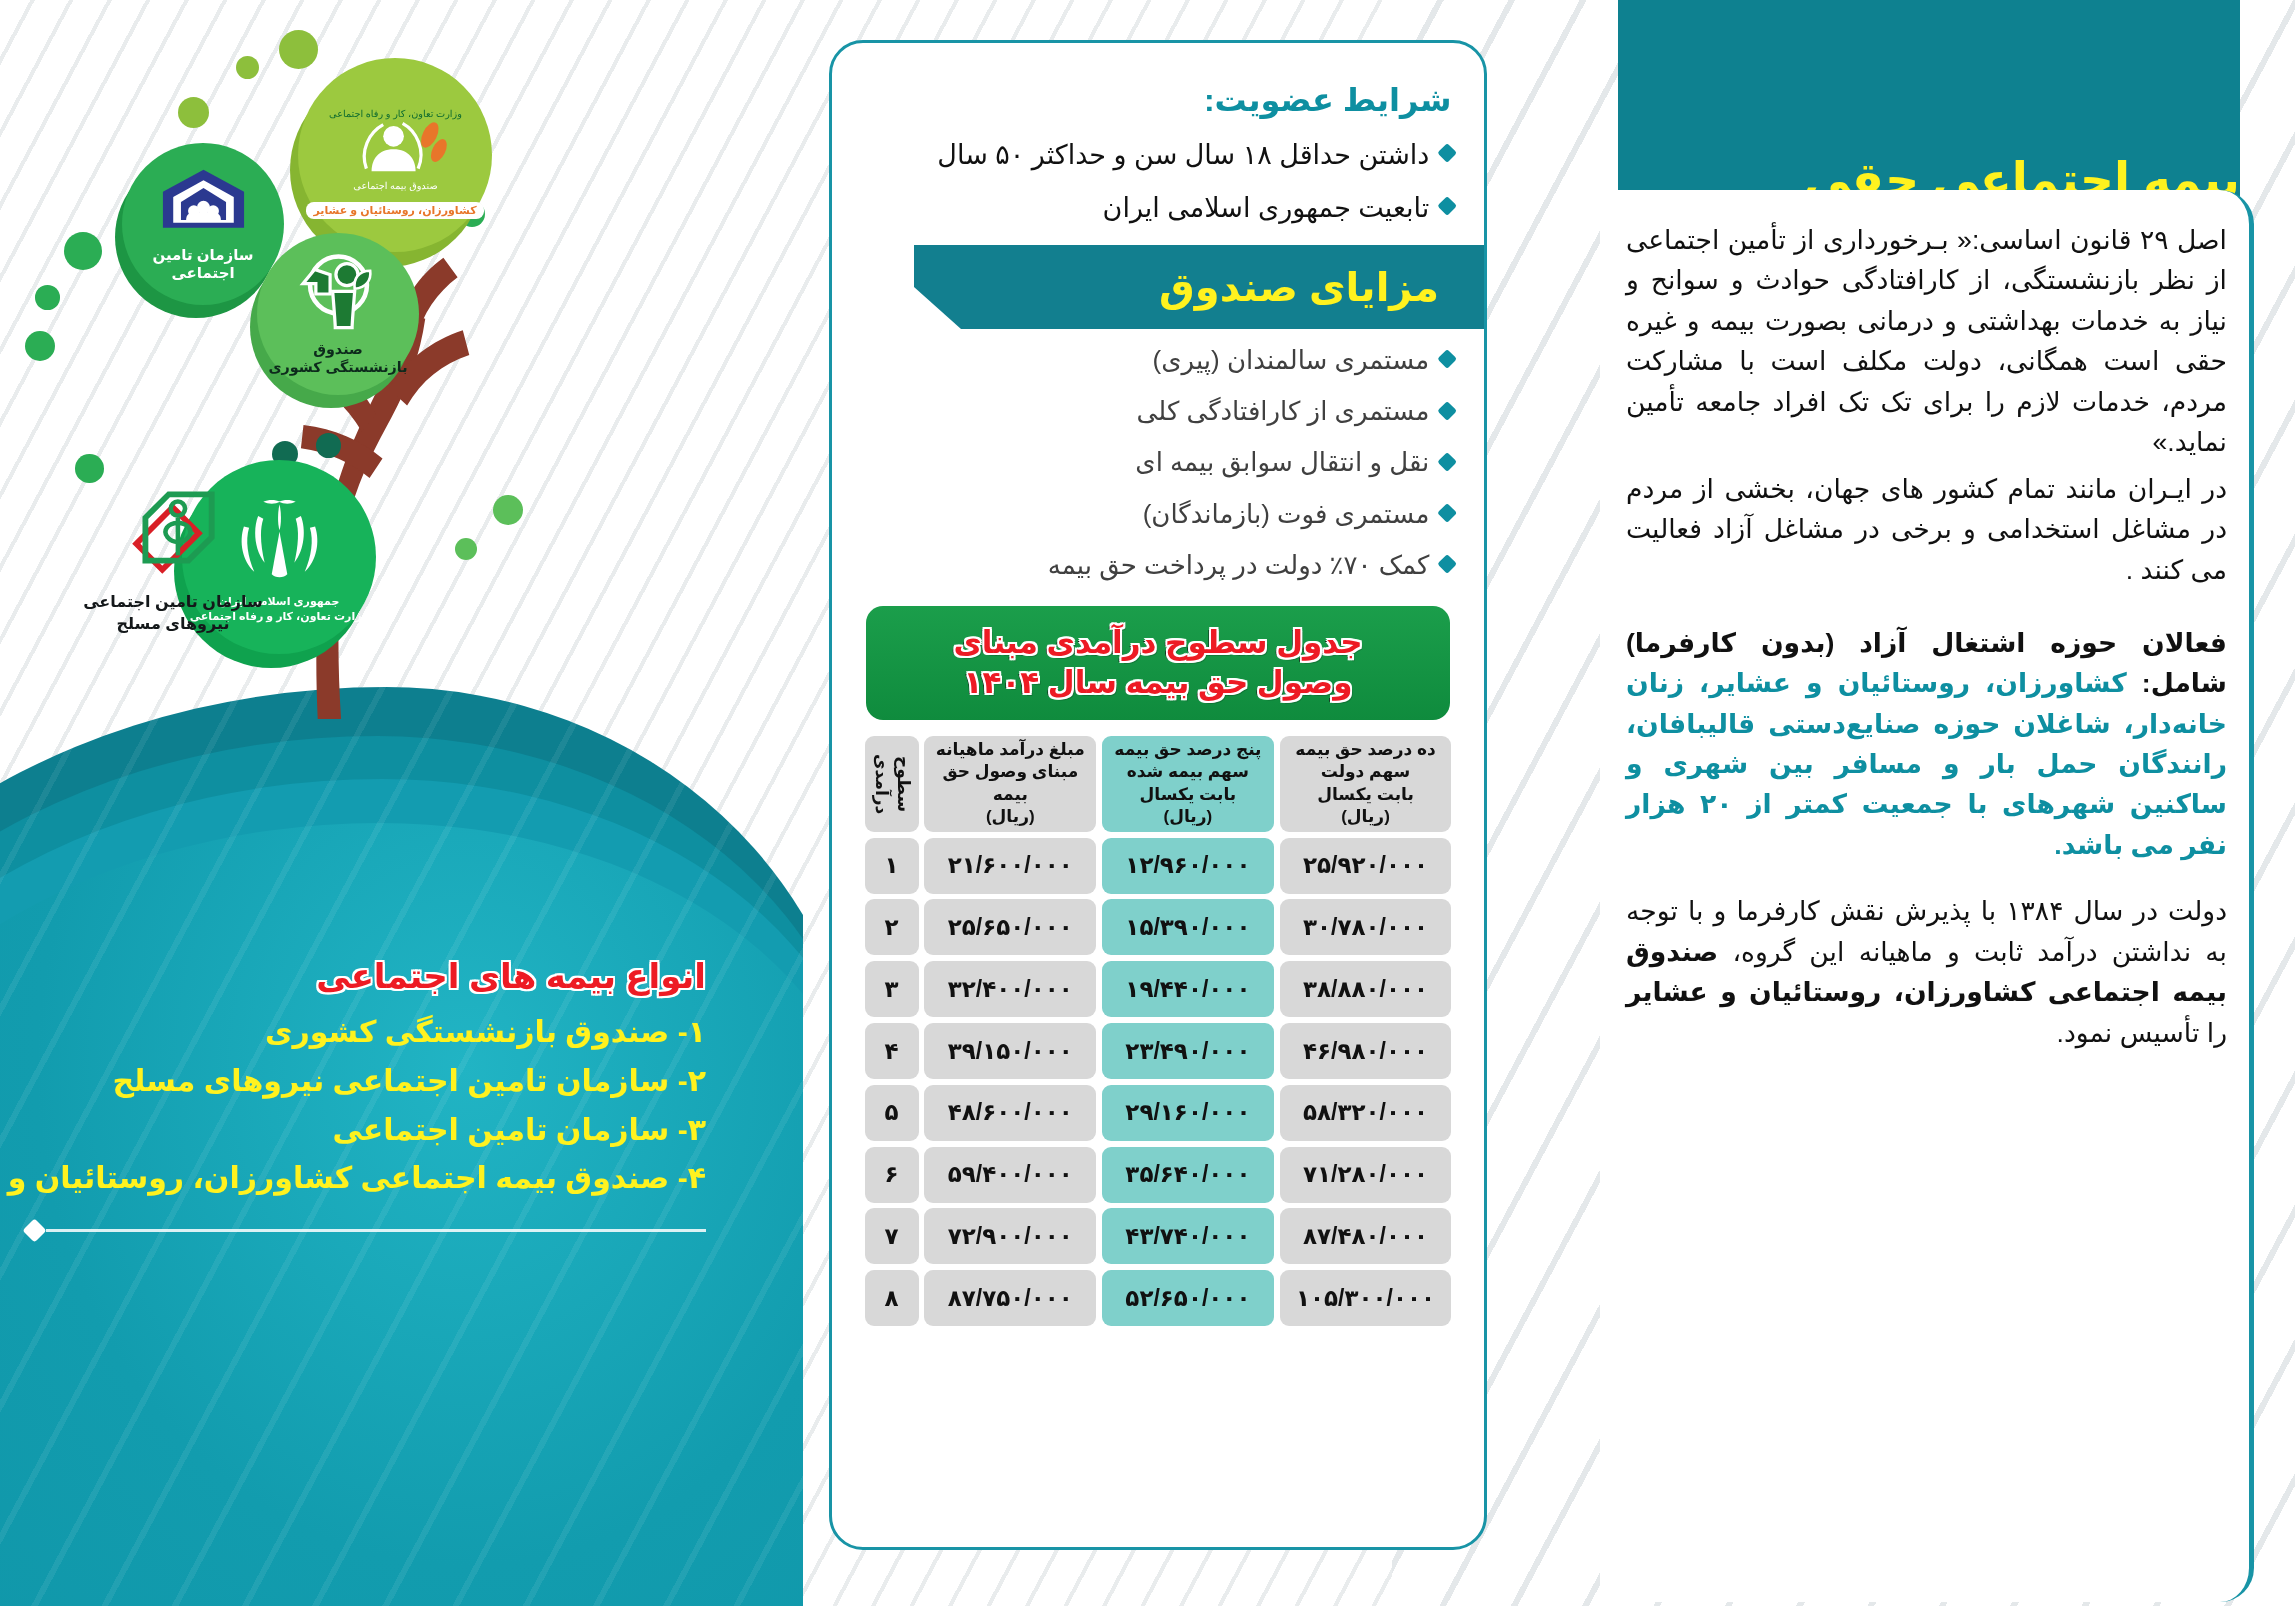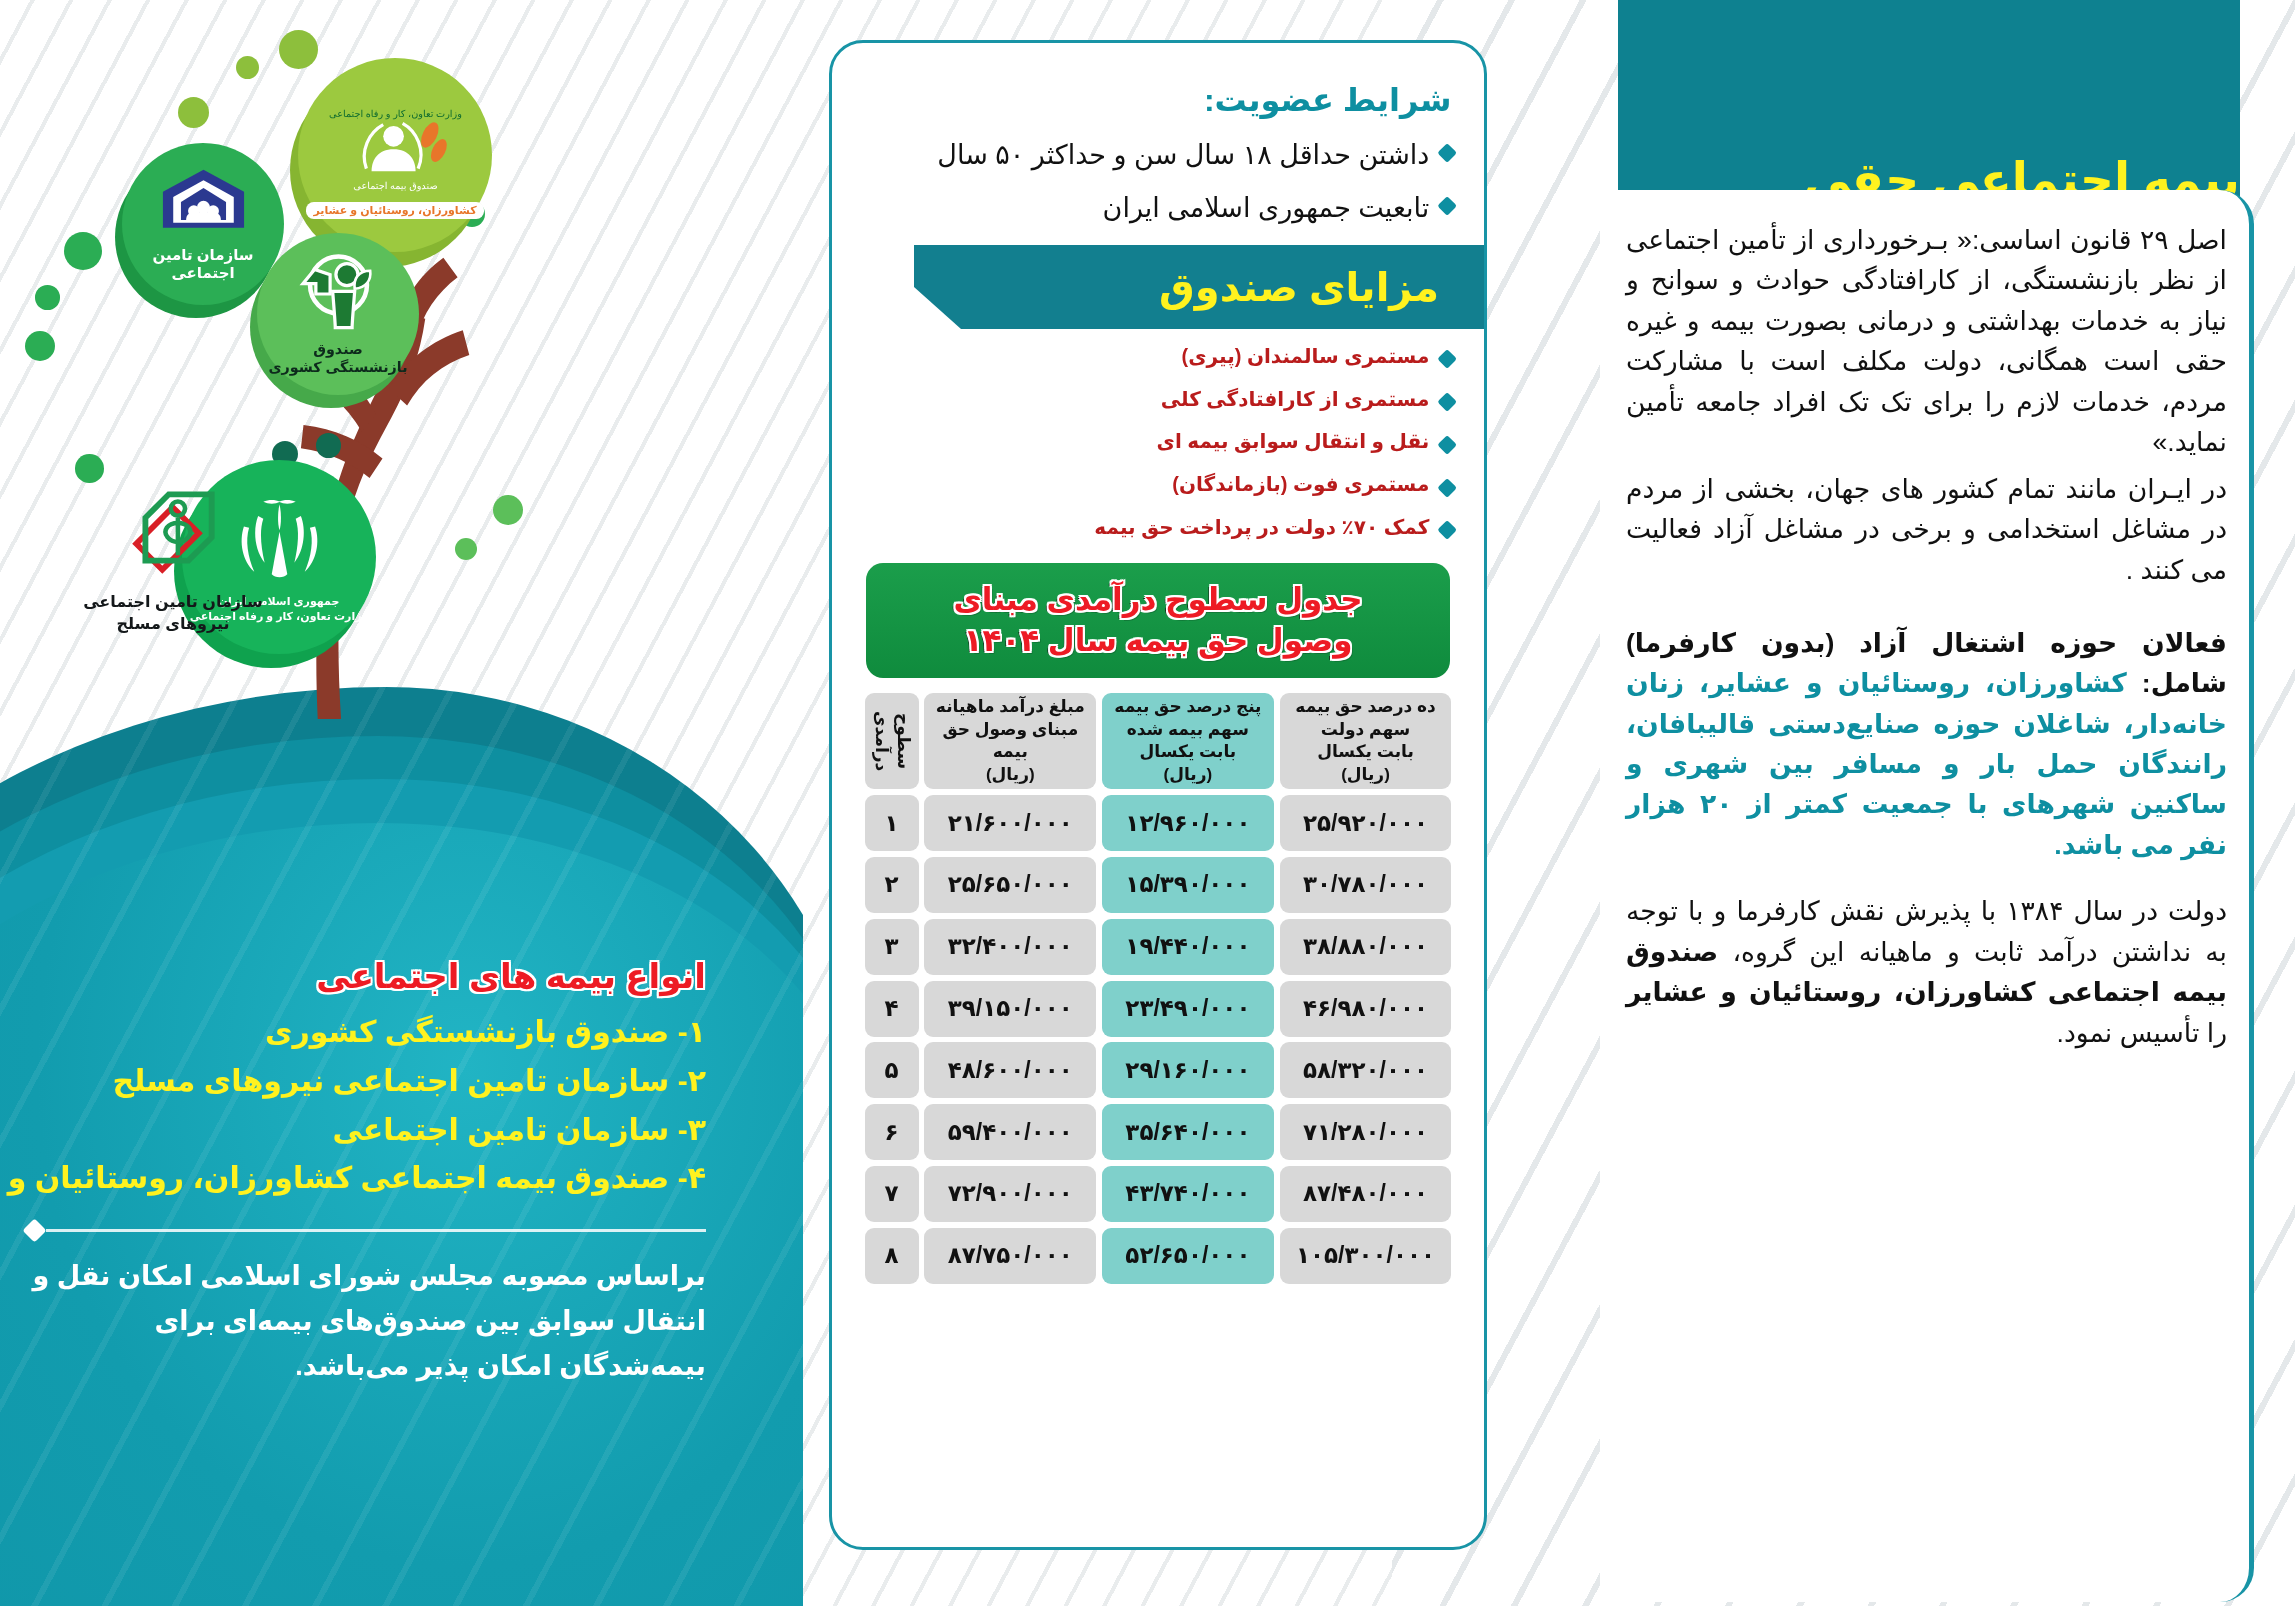--- a/index.html
+++ b/index.html
@@ -109,21 +109,21 @@
   }
   .mz-shape{
     position:absolute;right:0;top:0;width:570px;height:84px;background:#127f8f;
     border-radius:0 0 0 0;
     clip-path:polygon(0 0, 100% 0, 100% 100%, 47px 100%, 0 50%);
   }
   .mz-text{
     position:absolute;right:45px;top:0;height:84px;display:flex;align-items:center;
     font-size:40px;font-weight:bold;color:#fff21f;
   }
-  .ben-txt{font-size:20px;color:#b91c1c;line-height:1.42;font-weight:700;}
+  .ben-txt{font-size:26px;color:#404040;line-height:1.42;font-weight:400;}
 
   
   .tbl-title{
     margin:22px 3.9px 15.5px 3.9px;background:linear-gradient(180deg,#1b9e4b 0%,#0f8b3d 100%);
     border-radius:17px;padding:17px 22px;text-align:center;
   }
   .tbl-title-line{
     font-size:31px;font-weight:bold;color:#ed1b24;line-height:1.3;
     text-shadow:-1.9px 0 0 #fff,1.9px 0 0 #fff,0 -1.9px 0 #fff,0 1.9px 0 #fff,
                 -1.9px -1.9px 0 #fff,1.9px 1.9px 0 #fff,-1.9px 1.9px 0 #fff,1.9px -1.9px 0 #fff,
@@ -309,21 +309,20 @@
     <div class="lt-item">۱- صندوق بازنشستگی کشوری</div>
     <div class="lt-item">۲- سازمان تامین اجتماعی نیروهای مسلح</div>
     <div class="lt-item">۳- سازمان تامین اجتماعی</div>
     <div class="lt-item">۴- صندوق بیمه اجتماعی کشاورزان، روستائیان و عشایر</div>
 
     <div class="lt-divider">
       <div class="ln"></div>
         <div class="dm"></div>
     </div>
 
-    <div class="lt-note">براساس مصوبه مجلس شورای اسلامی امکان نقل و انتقال سوابق بین صندوق‌های بیمه‌ای برای بیمه‌شدگان امکان پذیر می‌باشد.</div>
   </div>
 
   <div class="mid-card">
     <div class="mid-inner">
 
       <div class="cond-title">شرایط عضویت:</div>
 
       <div class="bullet-row">
         <div class="bullet-dia"></div>
         <div class="bullet-txt">داشتن حداقل ۱۸ سال سن و حداکثر ۵۰ سال</div>

